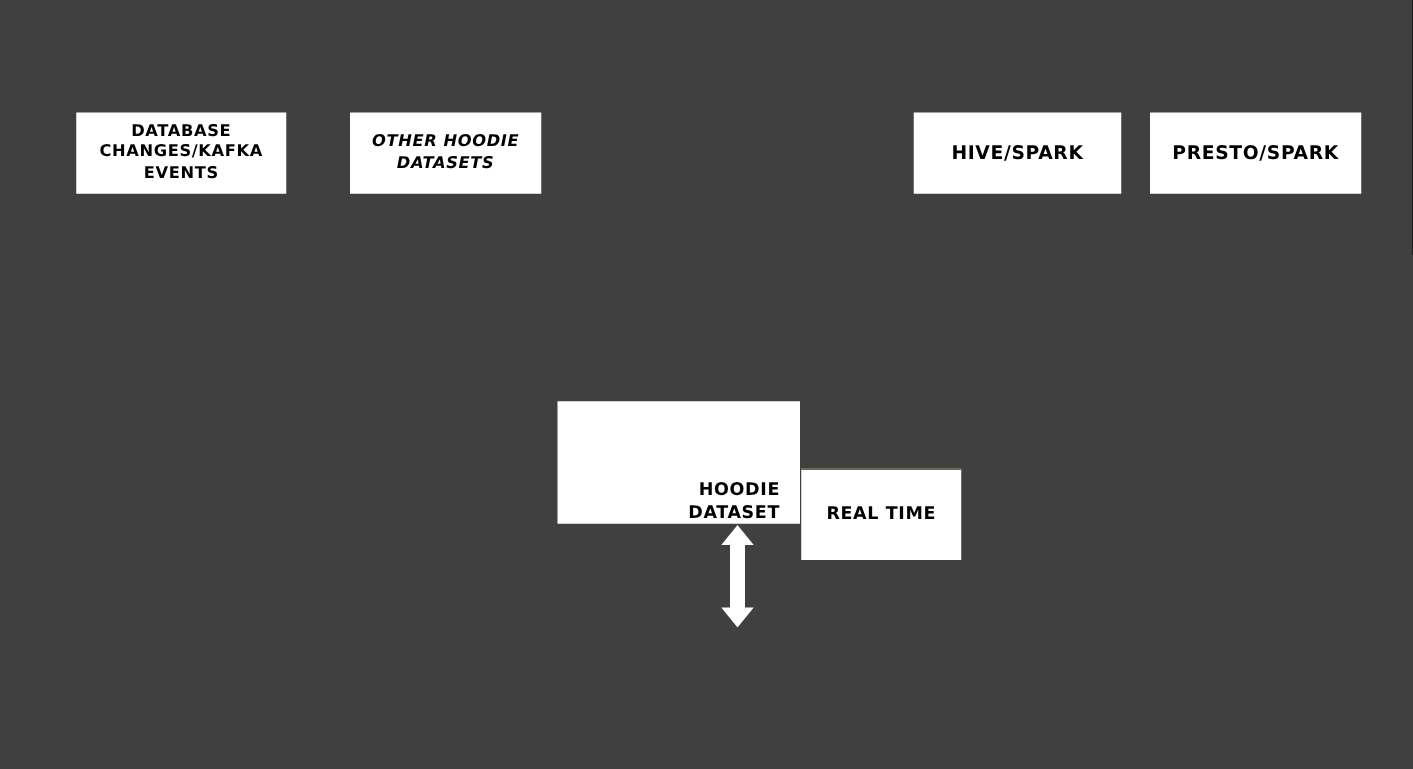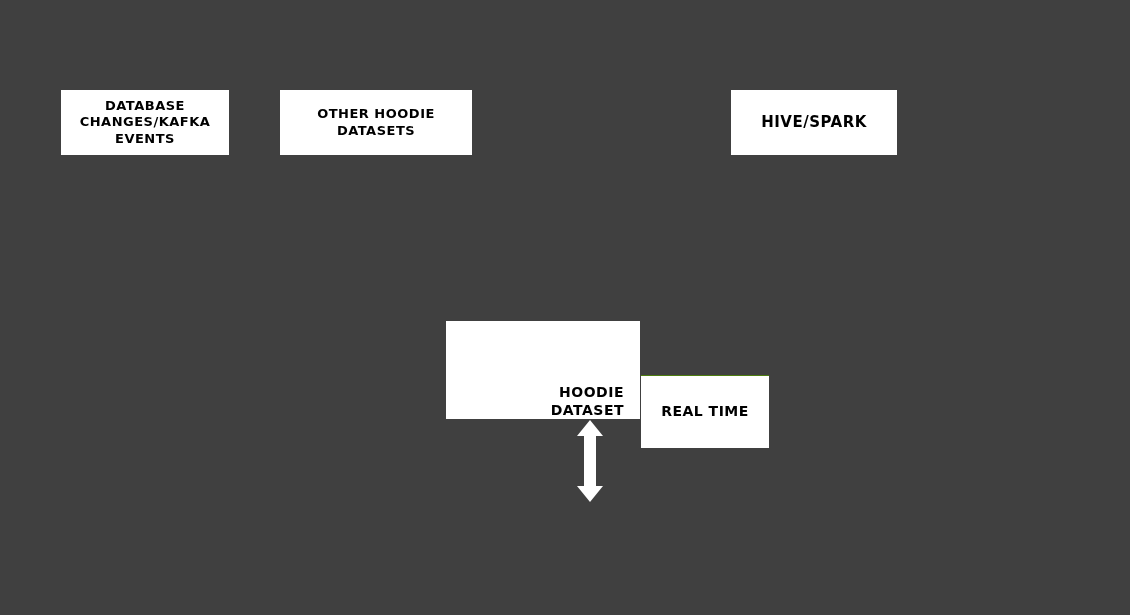--- a/index.html
+++ b/index.html
@@ -43,29 +43,32 @@
 <body>
 
 <div id="canvas">
 
   <div class="box" style="left:61px; top:90px; width:168px; height:65px; font-size:13px;">
     <span class="box-text">Database
 Changes/Kafka
 Events</span>
   </div>
 
-  <div class="box" style="left:280px; top:90px; width:192px; height:65px; font-size:13px;">
+  <div class="box" style="left:280px; top:90px; width:153px; height:65px; font-size:13px;font-style:italic;">
     <span class="box-text">Other Hoodie
 Datasets</span>
   </div>
 
   <div class="box" style="left:731px; top:90px; width:166px; height:65px; font-size:15px;">
     <span class="box-text">Hive/Spark</span>
   </div>
 
+  <div class="box" style="left:920px; top:90px; width:169px; height:65px; font-size:15px;">
+    <span class="box-text">Presto/Spark</span>
+  </div>
 
   <div class="box" style="left:446px; top:321px; width:194px; height:98px; font-size:14px; justify-content:flex-end; text-align:right; padding-right:10px;align-items:flex-end;">
     <span class="box-text">Hoodie
 Dataset</span>
   </div>
 
 
   <div class="box" style="left:641px; top:375px; width:128px; height:73px; font-size:14px; border-top:1px solid #4d7c0f;">
     <span class="box-text">Real Time</span>
   </div>

